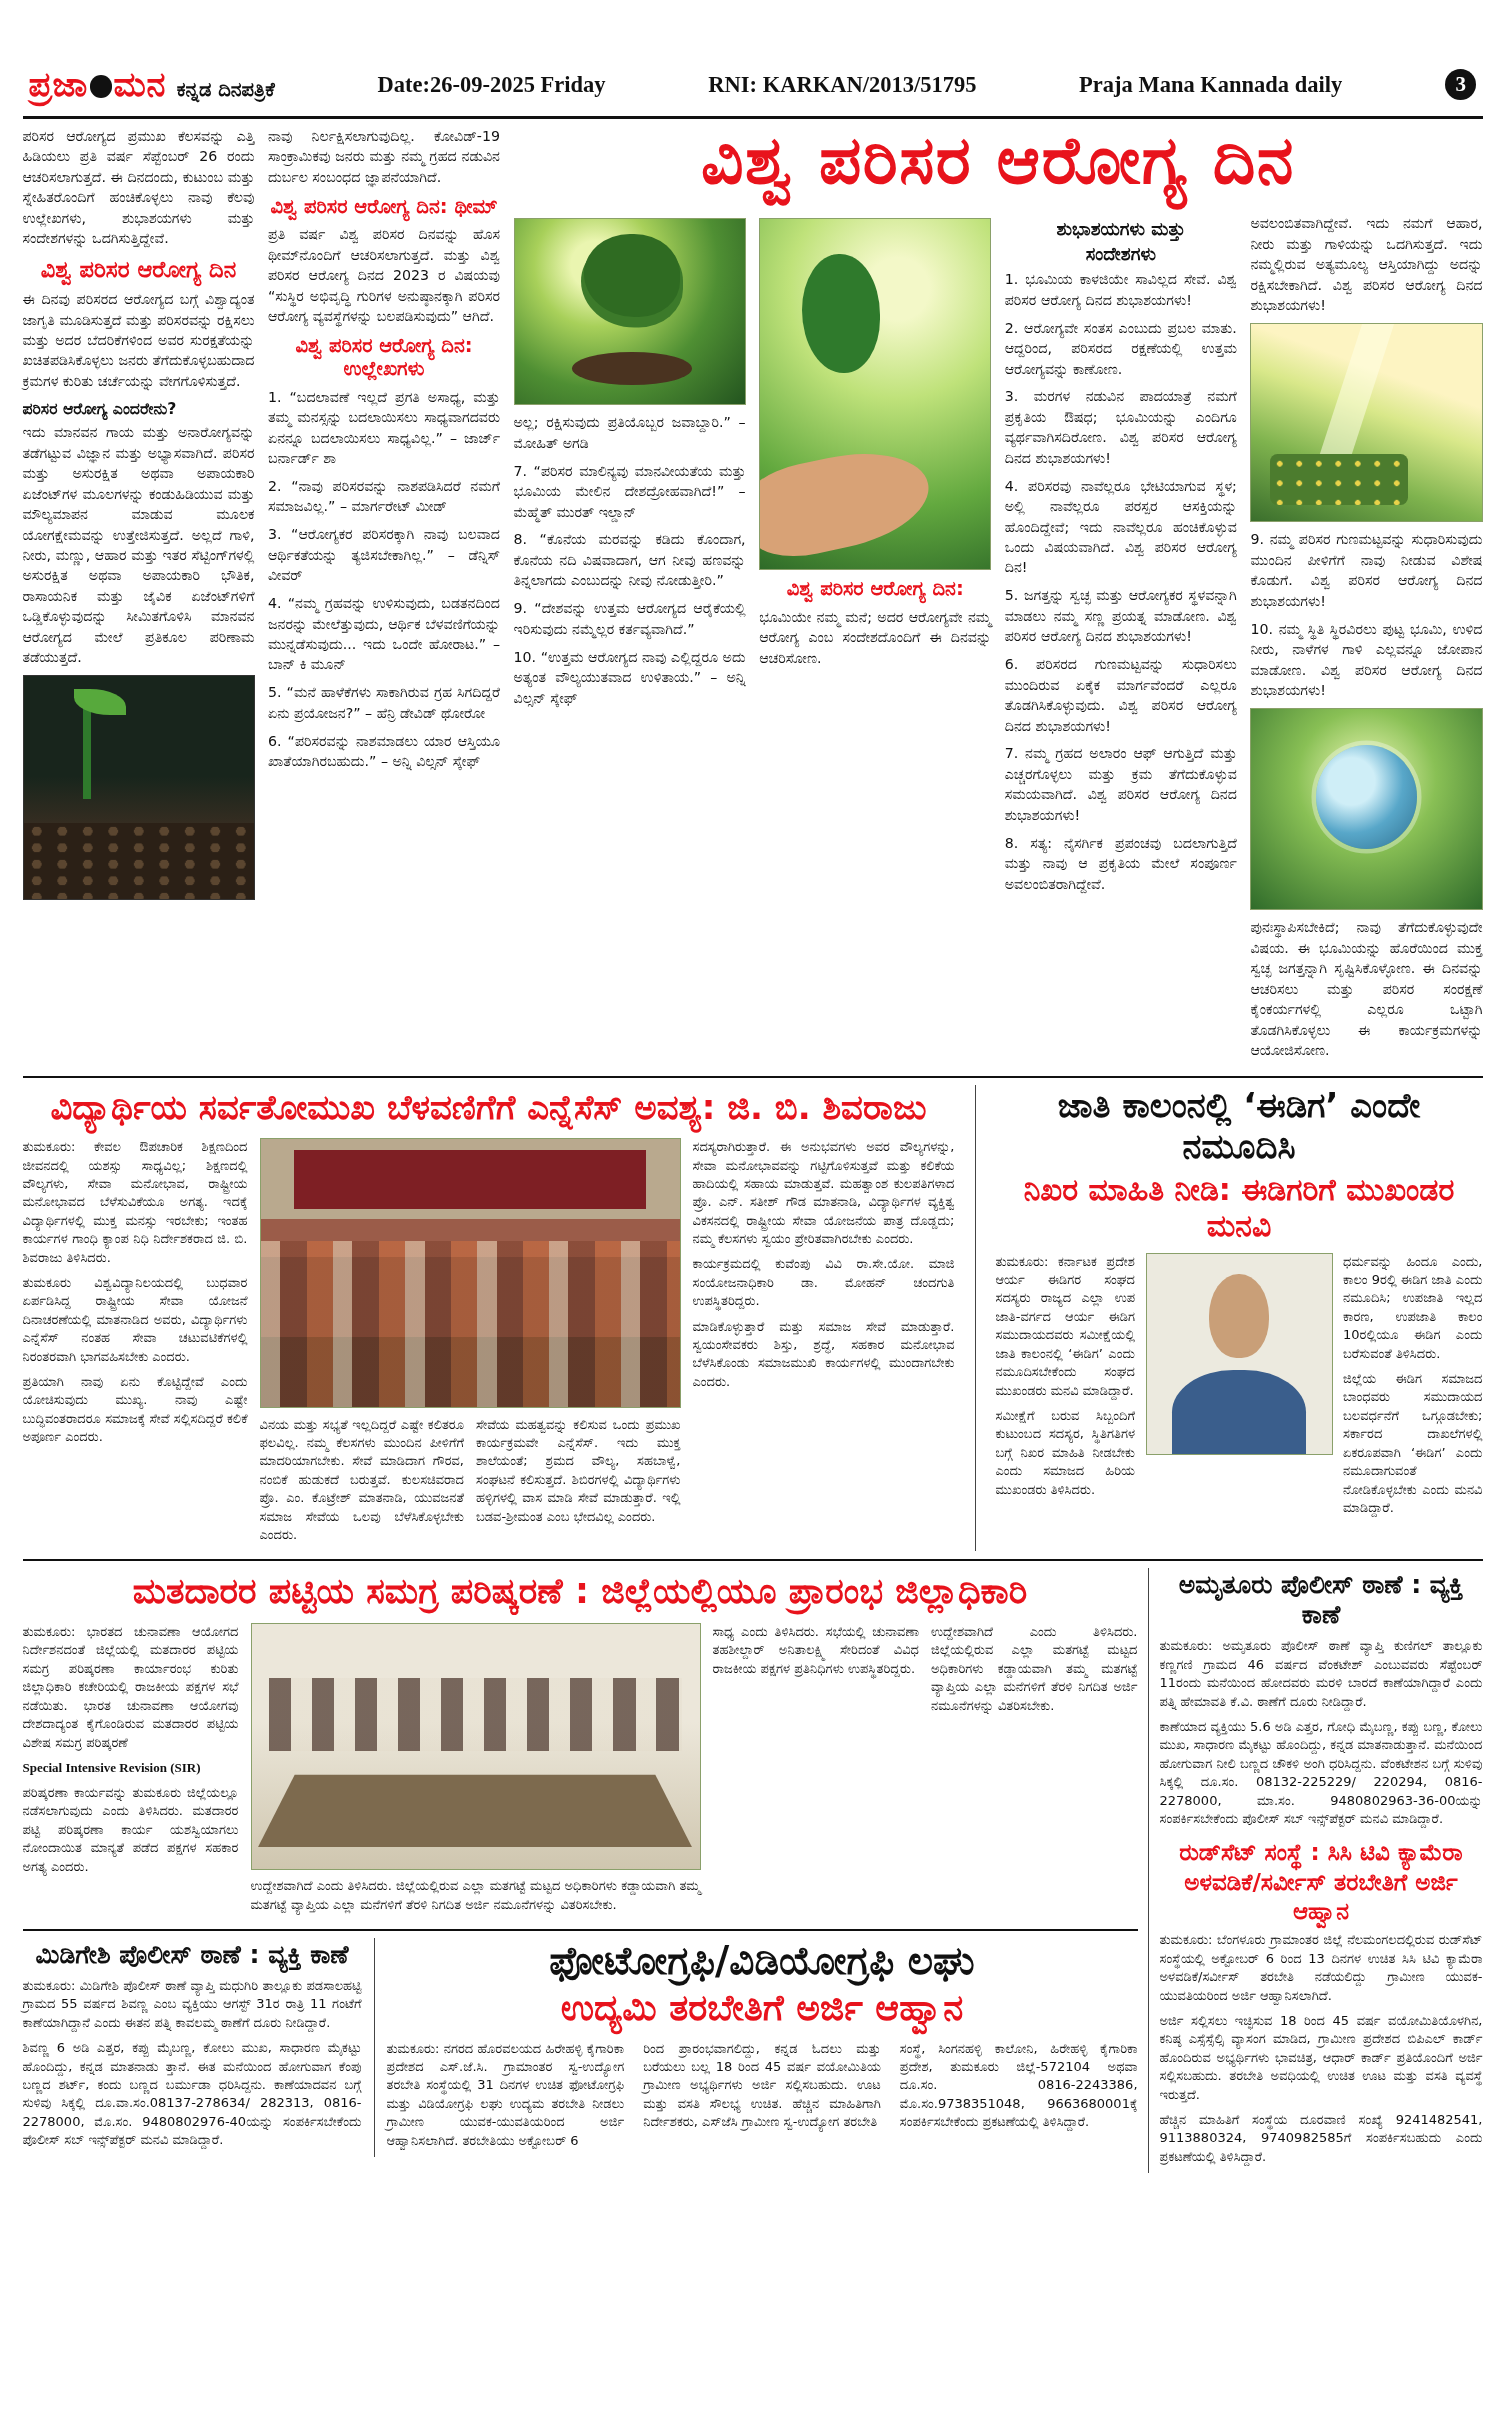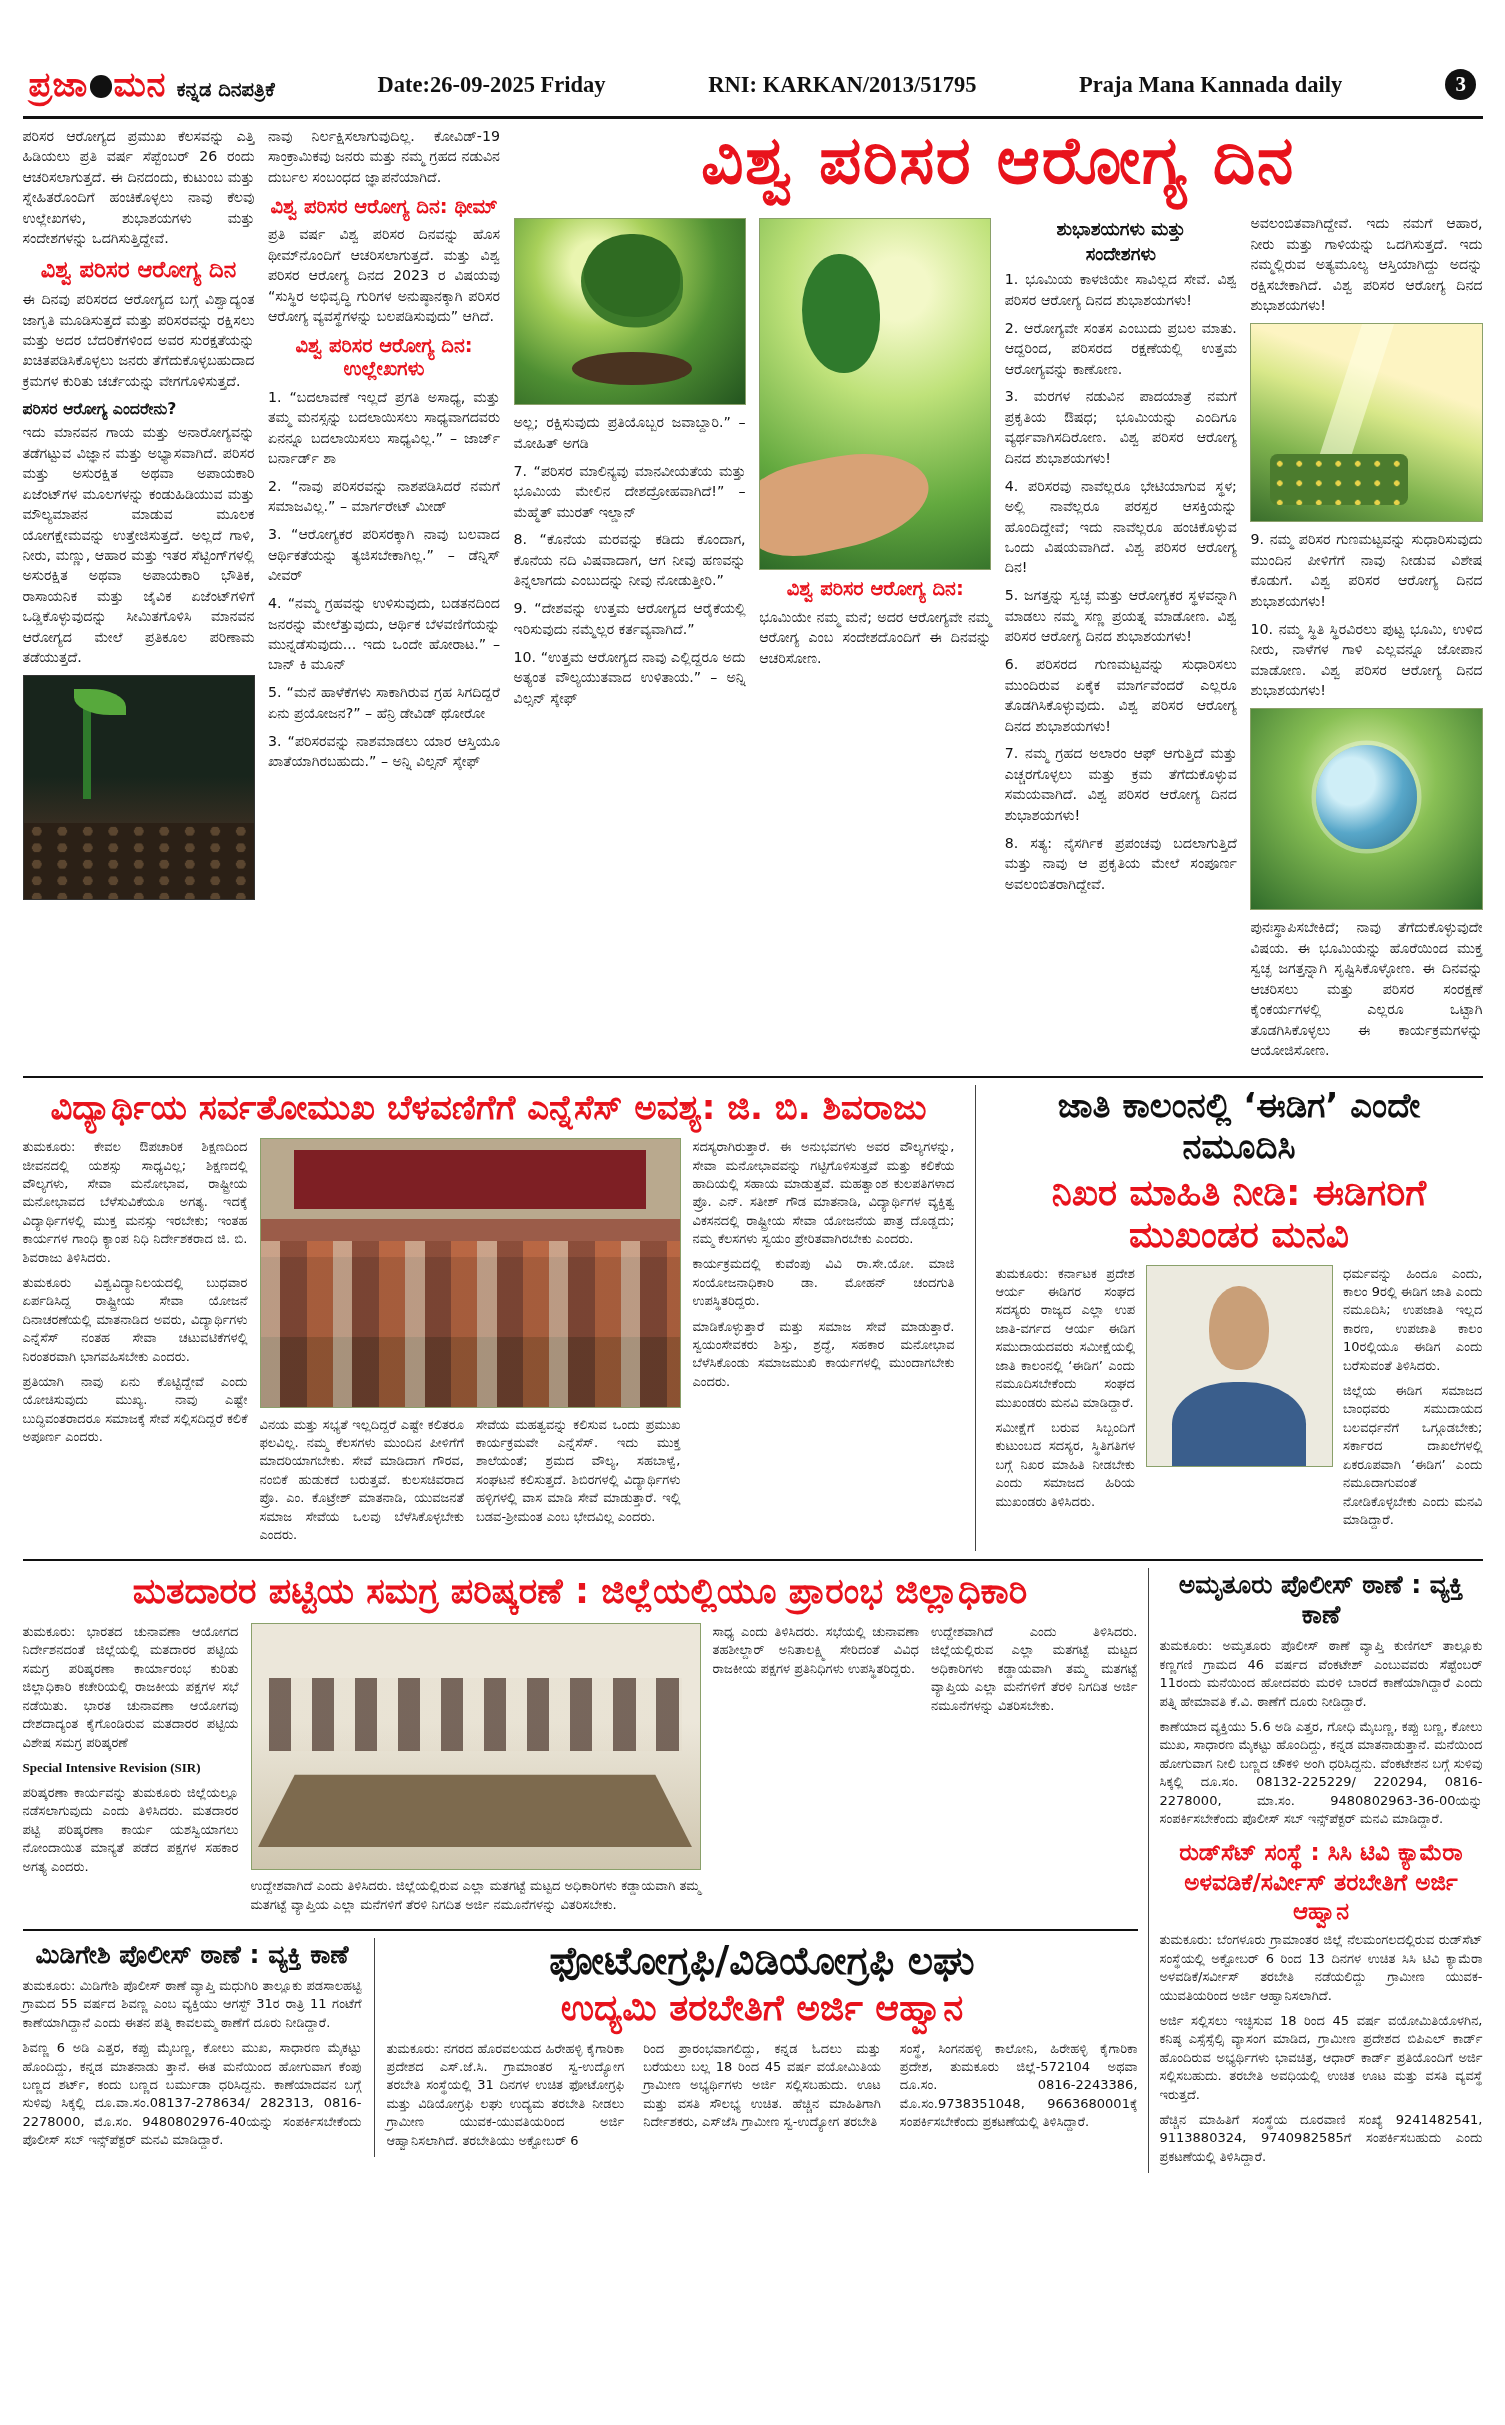--- a/index.html
+++ b/index.html
@@ -63,21 +63,21 @@
   .a2-head{color:#e8131c;font-weight:bold;font-size:34px;text-align:center;margin:1.5px 0 10.5px 0;}
   .a2-body{display:flex;gap:12px;}
   .a2-colA{width:225px;flex:0 0 auto;}
   .a2-mid{width:421px;flex:0 0 auto;}
   .a2-below{display:flex;gap:12px;}
   .a2-below>div{flex:1;}
   .a2-colC{flex:1;}
   .vrule{border-left:1.5px solid #444;}
   .a3{flex:1;}
   .a3-head{font-weight:bold;font-size:34px;text-align:center;color:#111;margin:0 0 4.5px 0;}
-  .a3-sub{color:#e8131c;font-weight:bold;font-size:36px;text-align:center;margin:0 0 9px 0;}
+  .a3-sub{color:#e8131c;font-weight:bold;font-size:30px;text-align:center;margin:0 0 9px 0;}
   .a3-body{display:flex;gap:10.5px;}
   .a3-col{width:0;flex:1;}
   .a3-mid{width:187px;flex:0 0 auto;}
   
   .lower{display:flex;gap:10.5px;}
   .lower-left{width:1115px;flex:0 0 auto;}
   .lower-right{flex:1;}
   .a4-head{color:#e8131c;font-weight:bold;font-size:35px;text-align:center;margin:3px 0 10.5px 0;}
   .a4-body{display:flex;gap:12px;}
   .a4-colA{width:216px;flex:0 0 auto;}
@@ -131,21 +131,21 @@
         <p class="b">ನಾವು ನಿರ್ಲಕ್ಷಿಸಲಾಗುವುದಿಲ್ಲ. ಕೋವಿಡ್-19 ಸಾಂಕ್ರಾಮಿಕವು ಜನರು ಮತ್ತು ನಮ್ಮ ಗ್ರಹದ ನಡುವಿನ ದುರ್ಬಲ ಸಂಬಂಧದ ಜ್ಞಾಪನೆಯಾಗಿದೆ.</p>
         <div class="subhead-red sm">ವಿಶ್ವ ಪರಿಸರ ಆರೋಗ್ಯ ದಿನ: ಥೀಮ್</div>
         <p class="b">ಪ್ರತಿ ವರ್ಷ ವಿಶ್ವ ಪರಿಸರ ದಿನವನ್ನು ಹೊಸ ಥೀಮ್‌ನೊಂದಿಗೆ ಆಚರಿಸಲಾಗುತ್ತದೆ. ಮತ್ತು ವಿಶ್ವ ಪರಿಸರ ಆರೋಗ್ಯ ದಿನದ 2023 ರ ವಿಷಯವು “ಸುಸ್ಥಿರ ಅಭಿವೃದ್ಧಿ ಗುರಿಗಳ ಅನುಷ್ಠಾನಕ್ಕಾಗಿ ಪರಿಸರ ಆರೋಗ್ಯ ವ್ಯವಸ್ಥೆಗಳನ್ನು ಬಲಪಡಿಸುವುದು” ಆಗಿದೆ.</p>
         <div class="subhead-red sm">ವಿಶ್ವ ಪರಿಸರ ಆರೋಗ್ಯ ದಿನ: ಉಲ್ಲೇಖಗಳು</div>
         <div>
             <p class="b">1. “ಬದಲಾವಣೆ ಇಲ್ಲದೆ ಪ್ರಗತಿ ಅಸಾಧ್ಯ, ಮತ್ತು ತಮ್ಮ ಮನಸ್ಸನ್ನು ಬದಲಾಯಿಸಲು ಸಾಧ್ಯವಾಗದವರು ಏನನ್ನೂ ಬದಲಾಯಿಸಲು ಸಾಧ್ಯವಿಲ್ಲ.” – ಜಾರ್ಜ್ ಬರ್ನಾರ್ಡ್ ಶಾ</p>
             <p class="b">2. “ನಾವು ಪರಿಸರವನ್ನು ನಾಶಪಡಿಸಿದರೆ ನಮಗೆ ಸಮಾಜವಿಲ್ಲ.” – ಮಾರ್ಗರೇಟ್ ಮೀಡ್</p>
             <p class="b">3. “ಆರೋಗ್ಯಕರ ಪರಿಸರಕ್ಕಾಗಿ ನಾವು ಬಲವಾದ ಆರ್ಥಿಕತೆಯನ್ನು ತ್ಯಜಿಸಬೇಕಾಗಿಲ್ಲ.” – ಡೆನ್ನಿಸ್ ವೀವರ್</p>
             <p class="b">4. “ನಮ್ಮ ಗ್ರಹವನ್ನು ಉಳಿಸುವುದು, ಬಡತನದಿಂದ ಜನರನ್ನು ಮೇಲೆತ್ತುವುದು, ಆರ್ಥಿಕ ಬೆಳವಣಿಗೆಯನ್ನು ಮುನ್ನಡೆಸುವುದು... ಇದು ಒಂದೇ ಹೋರಾಟ.” – ಬಾನ್ ಕಿ ಮೂನ್</p>
             <p class="b">5. “ಮನೆ ಹಾಳೆಕೆಗಳು ಸಾಕಾಗಿರುವ ಗ್ರಹ ಸಿಗದಿದ್ದರೆ ಏನು ಪ್ರಯೋಜನ?” – ಹೆನ್ರಿ ಡೇವಿಡ್ ಥೋರೋ</p>
-            <p class="b">3. “ಪರಿಸರವನ್ನು ನಾಶಮಾಡಲು ಯಾರ ಆಸ್ತಿಯೂ ಖಾತೆಯಾಗಿರಬಹುದು.” – ಅನ್ನಿ ವಿಲ್ಸನ್ ಸ್ಕೇಫ್</p>
+            <p class="b">6. “ಪರಿಸರವನ್ನು ನಾಶಮಾಡಲು ಯಾರ ಆಸ್ತಿಯೂ ಖಾತೆಯಾಗಿರಬಹುದು.” – ಅನ್ನಿ ವಿಲ್ಸನ್ ಸ್ಕೇಫ್</p>
           </div>
       </div>
 
       <div class="s1right">
         <h1 class="lead-headline">ವಿಶ್ವ ಪರಿಸರ ಆರೋಗ್ಯ ದಿನ</h1>
         <div class="s1rcols">
           <div class="s1rcol">
             <div class="ph ph-treehands">
               <div class="blob"></div>
               <div class="soil"></div>

